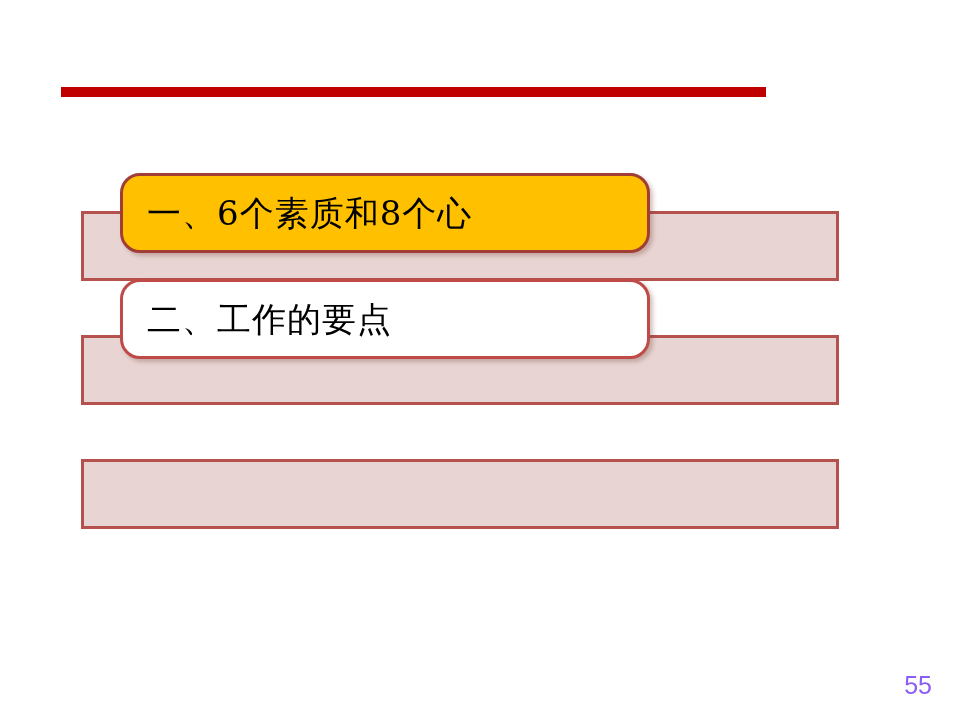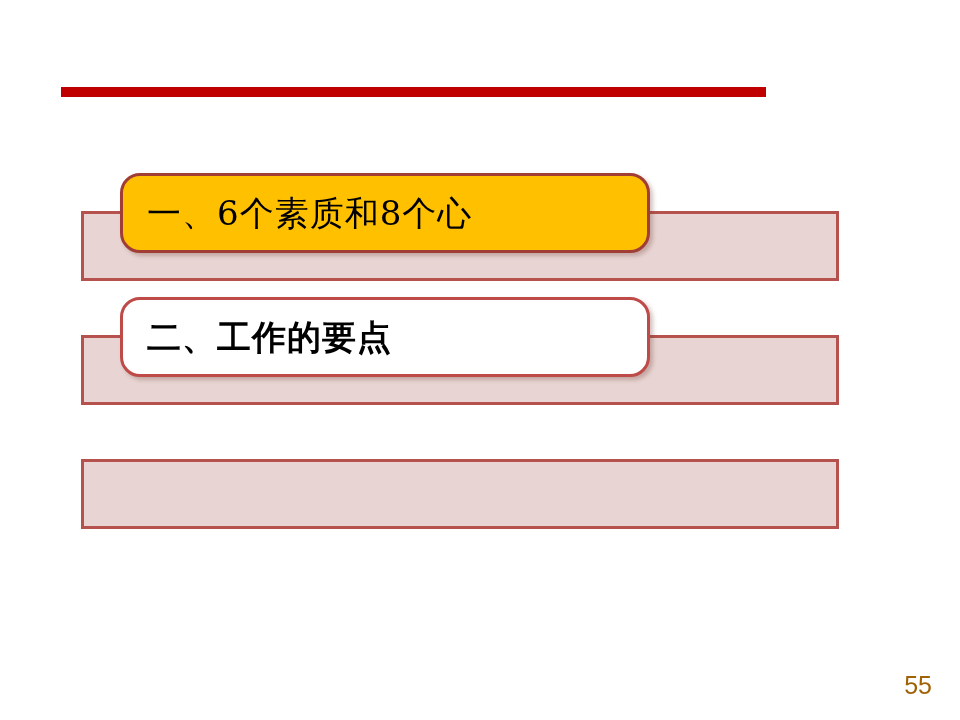--- a/index.html
+++ b/index.html
@@ -44,40 +44,40 @@
     border-radius: 20px;
     border: 3px solid #BE4B48;
     background: #ffffff;
     display: flex;
     align-items: center;
     padding-left: 24px;
     box-shadow: 3px 3px 4px rgba(110, 55, 45, 0.30);
     text-align: right;
   }
   .agenda-button.a1 { top: 173px; }
-  .agenda-button.a2 { top: 297px; font-weight: bold; }
+  .agenda-button.a2 { top: 279px; }
   .agenda-button.a3 { top: 421px; }
   .agenda-button.highlighted {
     background: #FFC000;
     border-color: #A03E36;
   }
   .agenda-label {
     font-size: 34px;
     color: #000000;
     letter-spacing: 1px;
     white-space: nowrap;
     line-height: 1;
   }
   .page-number {
     position: absolute;
     right: 28px;
     bottom: 20px;
     font-family: "Liberation Sans", "DejaVu Sans", sans-serif;
     font-size: 25px;
-    color: #a16207;
+    color: #8b5cf6;
   }
 </style>
 </head>
 <body>
 
 <div class="slide">
 
   <div class="top-accent-bar"></div>
 
   <div class="back-bar b1"></div>

